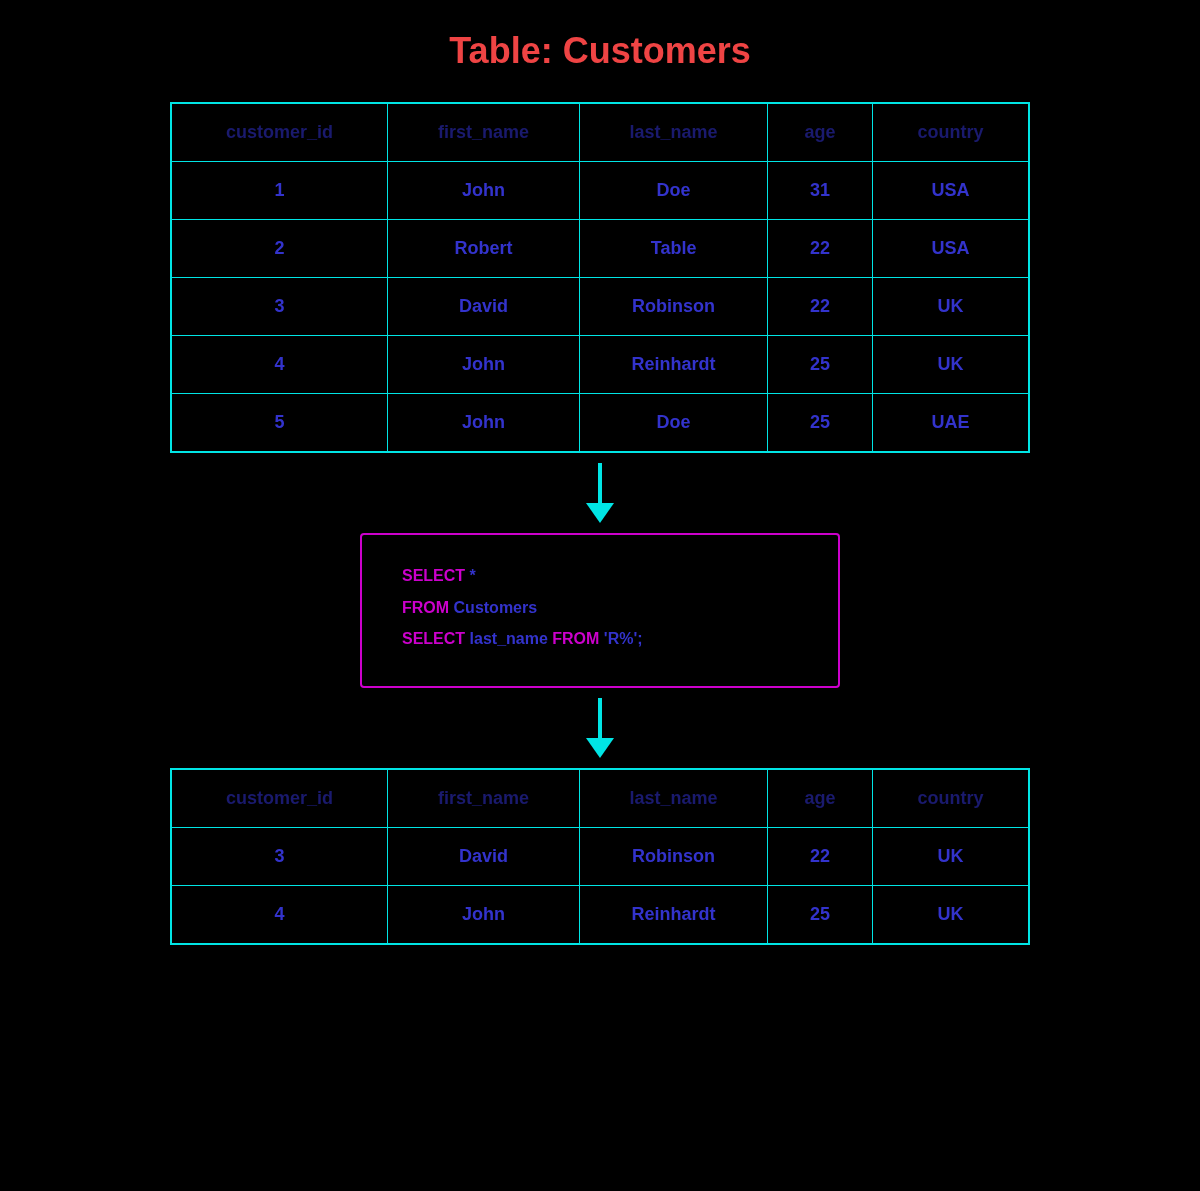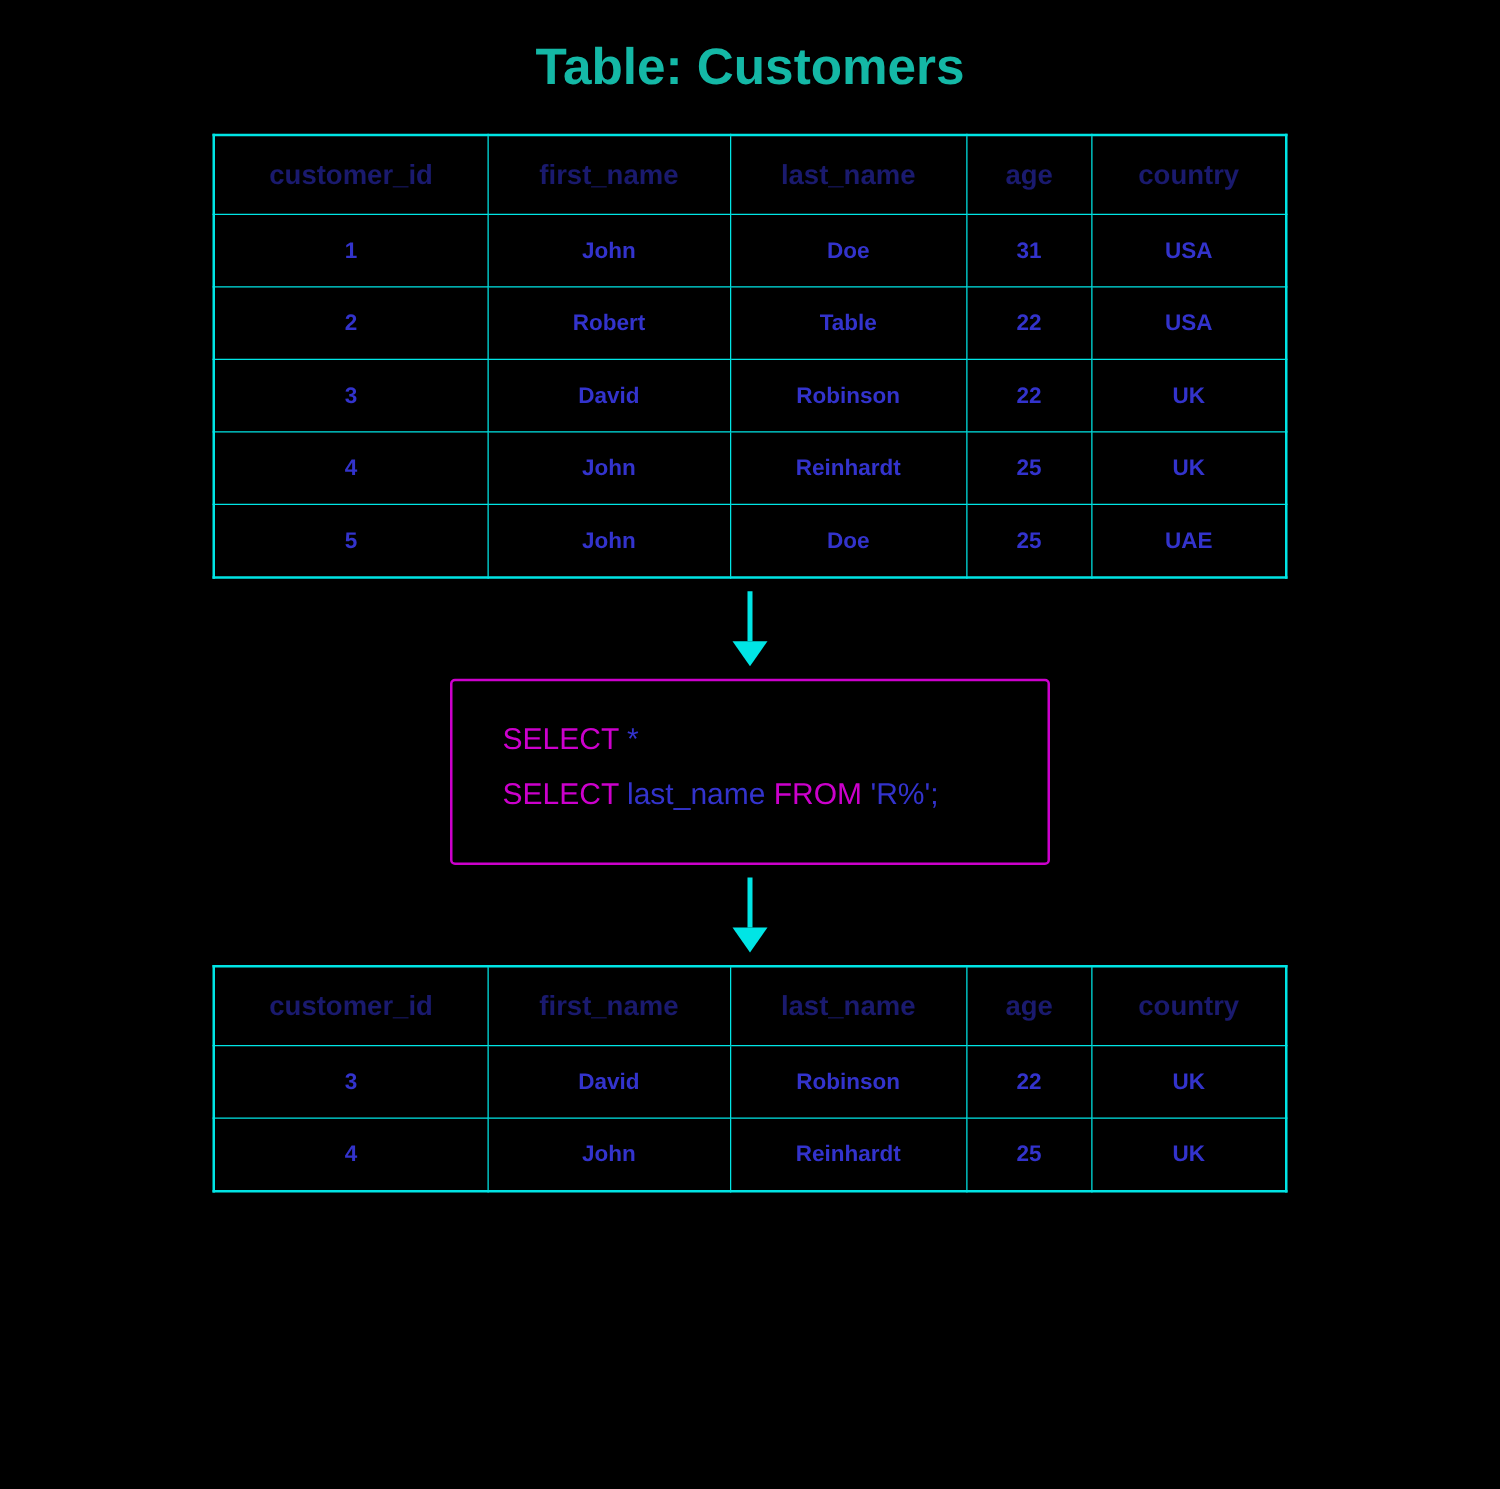--- a/index.html
+++ b/index.html
@@ -15,39 +15,39 @@
     }
 
     .container {
       display: flex;
       flex-direction: column;
       align-items: center;
       width: 1100px;
     }
 
     .page-title {
-      color: #14b8a6;
-      font-size: 41px;
+      color: #ef4444;
+      font-size: 36px;
       font-weight: bold;
       margin-bottom: 30px;
       text-align: center;
     }
 
     .db-table {
       border: 2.5px solid #00e5e5;
       border-radius: 4px;
       border-collapse: collapse;
       width: 860px;
     }
 
     .db-table th {
       border: 1.5px solid #00e5e5;
       padding: 18px 20px;
       color: #1a1a6e;
-      font-size: 22px;
+      font-size: 18px;
       font-weight: bold;
       text-align: center;
       background: transparent;
     }
 
     .db-table td {
       border: 1.5px solid #00e5e5;
       padding: 18px 20px;
       color: #3333cc;
       font-size: 18px;
@@ -80,22 +80,22 @@
     .sql-box {
       border: 2.5px solid #cc00cc;
       border-radius: 4px;
       padding: 28px 40px;
       width: 480px;
       background: #000;
       margin: 0 auto;
     }
 
     .sql-line {
-      font-size: 24px;
-      font-weight: normal;
+      font-size: 16px;
+      font-weight: bold;
       margin-bottom: 6px;
       line-height: 1.6;
     }
 
     .sql-keyword {
       color: #cc00cc;
     }
 
     .sql-text {
       color: #3333cc;
@@ -162,20 +162,23 @@
   </table>
 
   <div class="arrow-down">
     <div class="arrow-line"></div>
     <div class="arrow-head"></div>
   </div>
 
   <div class="sql-box">
     <div class="sql-line">
       <span class="sql-keyword">SELECT</span><span class="sql-text"> *</span>
+    </div>
+    <div class="sql-line">
+      <span class="sql-keyword">FROM</span><span class="sql-text"> Customers</span>
     </div>
     <div class="sql-line">
       <span class="sql-keyword">SELECT</span><span class="sql-text"> last_name </span><span class="sql-keyword2">FROM</span><span class="sql-text"> 'R%';</span>
     </div>
   </div>
 
   <div class="arrow-down">
     <div class="arrow-line"></div>
     <div class="arrow-head"></div>
   </div>

